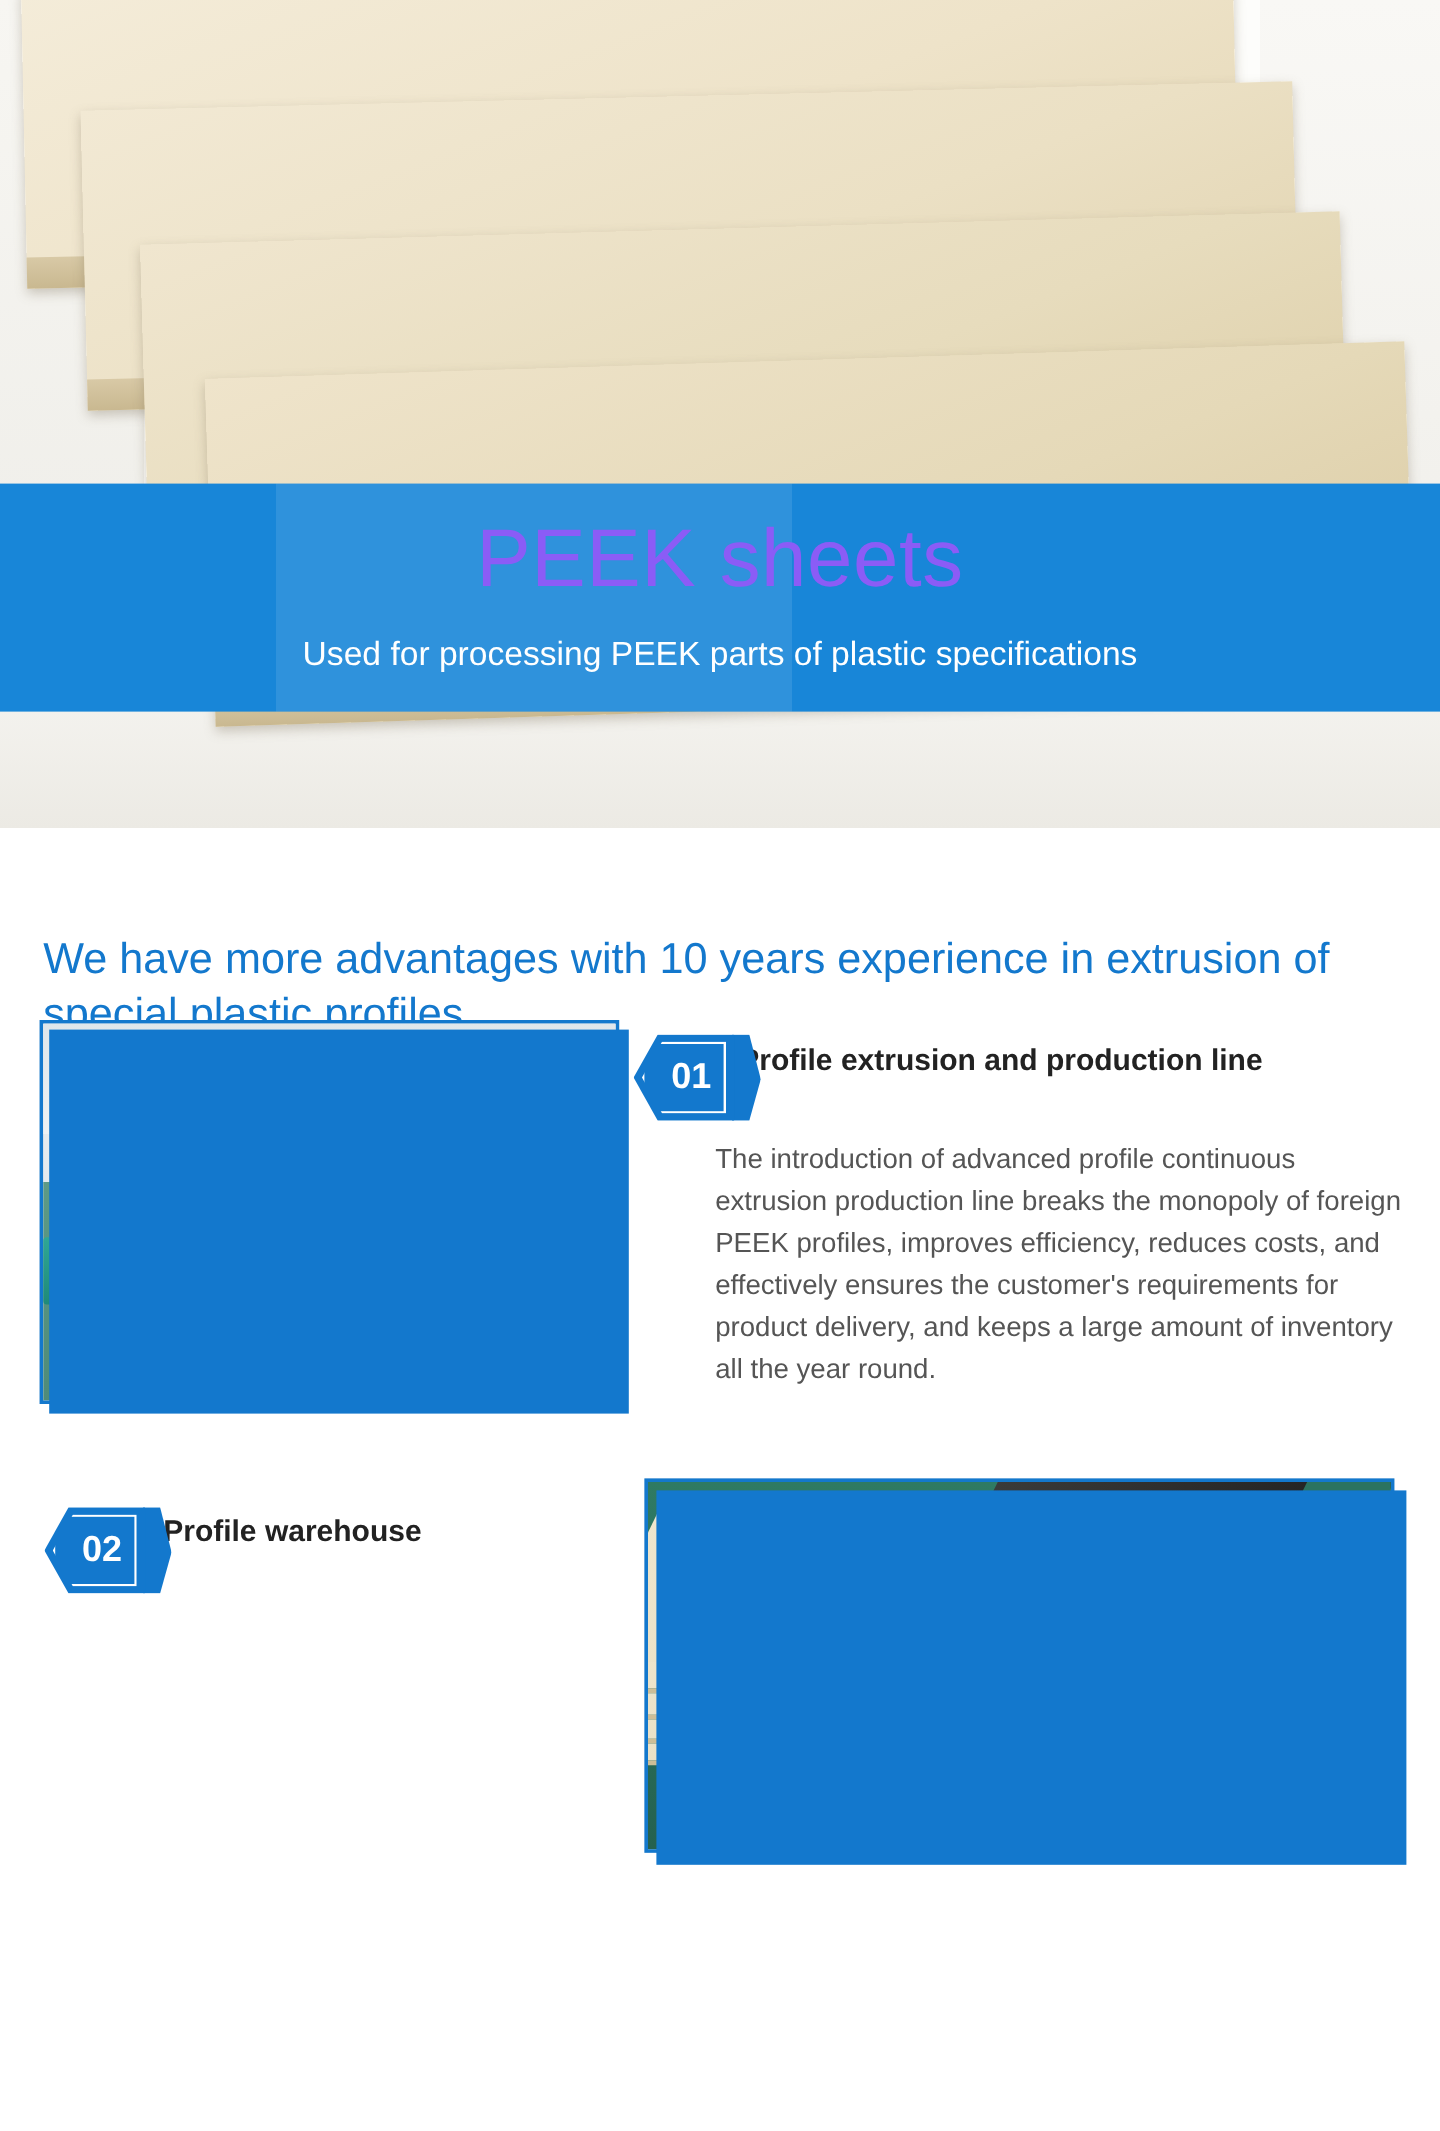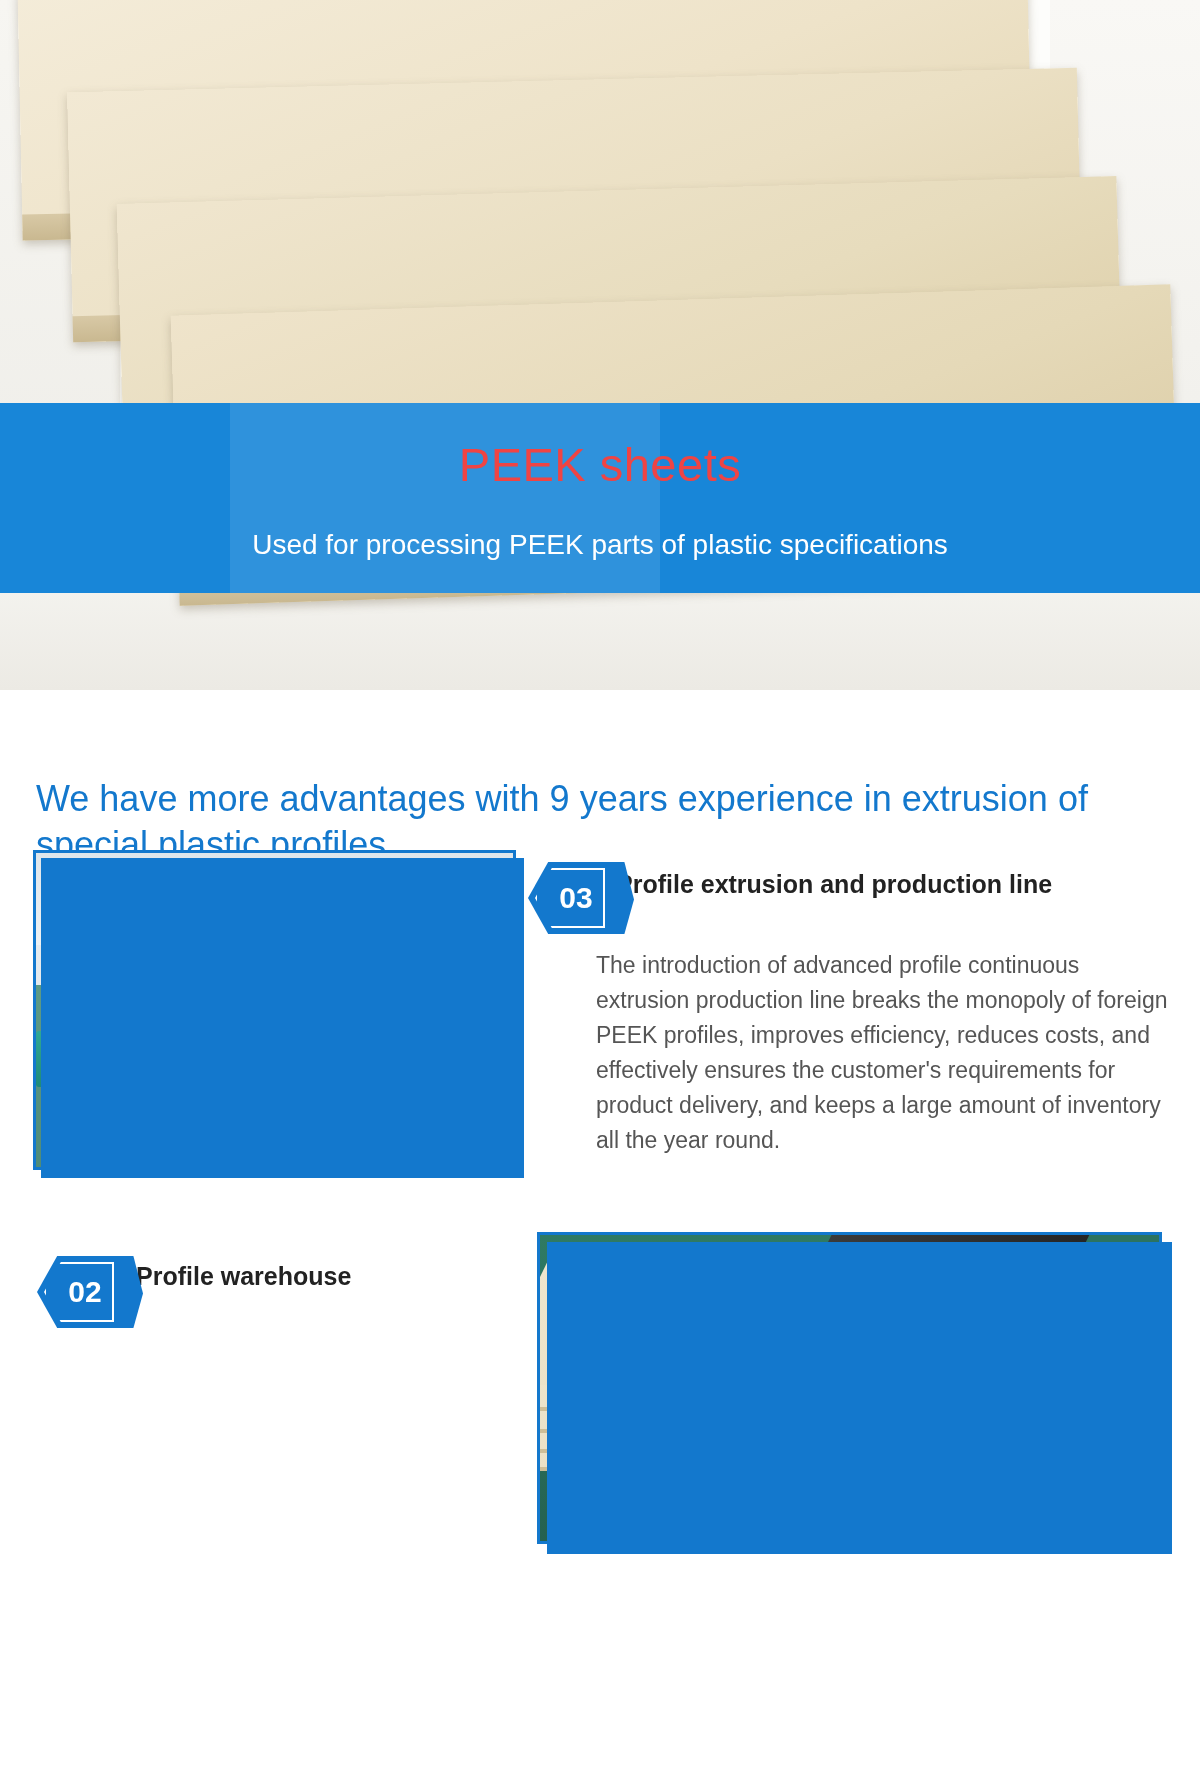--- a/index.html
+++ b/index.html
@@ -81,22 +81,22 @@
   .banner-tint {
     position: absolute;
     left: 230px; top: 403px; width: 430px; height: 190px;
     background: rgba(255,255,255,0.10);
     z-index: 6;
   }
   .banner-title {
     position: absolute;
     left: 0; top: 432px; width: 1200px;
     text-align: center;
-    color: #ef4444;
-    font-size: 47px;
+    color: #8b5cf6;
+    font-size: 68px;
     line-height: 66px;
     font-weight: 400;
     letter-spacing: 0.5px;
     z-index: 7;
   }
   .banner-sub {
     position: absolute;
     left: 0; top: 527px; width: 1200px;
     text-align: center;
     color: #ffffff;
@@ -263,21 +263,21 @@
       </div>
 
     <span class="hidden-text">peek-sheets-stack-photo</span>
   </div>
 
   <div class="banner"></div>
   <div class="banner-tint"></div>
   <div class="banner-title">PEEK sheets</div>
   <div class="banner-sub">Used for processing PEEK parts of plastic specifications</div>
 
-  <div class="headline">We have more advantages with 9 years experience in extrusion of special plastic profiles</div>
+  <div class="headline">We have more advantages with 10 years experience in extrusion of special plastic profiles</div>
 
   <div class="photo-shadow p1-shadow"></div>
   <div class="photo-frame p1">
     <div class="factory">
       <div class="f-ceiling"></div>
       <div class="f-duct" style="left:10px; top:16px; width:470px;"></div>
       <div class="f-duct" style="left:30px; top:34px; width:430px;"></div>
       <div class="f-duct" style="left:60px; top:54px; width:380px;"></div>
       <div class="f-post" style="left:120px; top:70px; height:60px;"></div>
       <div class="f-post" style="left:250px; top:70px; height:70px;"></div>
@@ -300,21 +300,21 @@
       <div class="f-floor-line" style="left:300px; top:268px; width:190px;"></div>
       <div class="f-floor-line" style="left:250px; top:292px; width:240px;"></div>
     </div>
     <span class="hidden-text">extrusion-production-line-photo</span>
   </div>
 
   <div class="badge b1">
     <div class="tail"></div>
     <div class="hex"></div>
     <div class="hex-inner"></div>
-    <div class="num">03</div>
+    <div class="num">01</div>
   </div>
 
   <div class="blk-title t1">Profile extrusion and production line</div>
   <div class="blk-body bd1">The introduction of advanced profile continuous extrusion production line breaks the monopoly of foreign PEEK profiles, improves efficiency, reduces costs, and effectively ensures the customer's requirements for product delivery, and keeps a large amount of inventory all the year round.</div>
 
   <div class="badge b2">
     <div class="tail"></div>
     <div class="hex"></div>
     <div class="hex-inner"></div>
     <div class="num">02</div>

